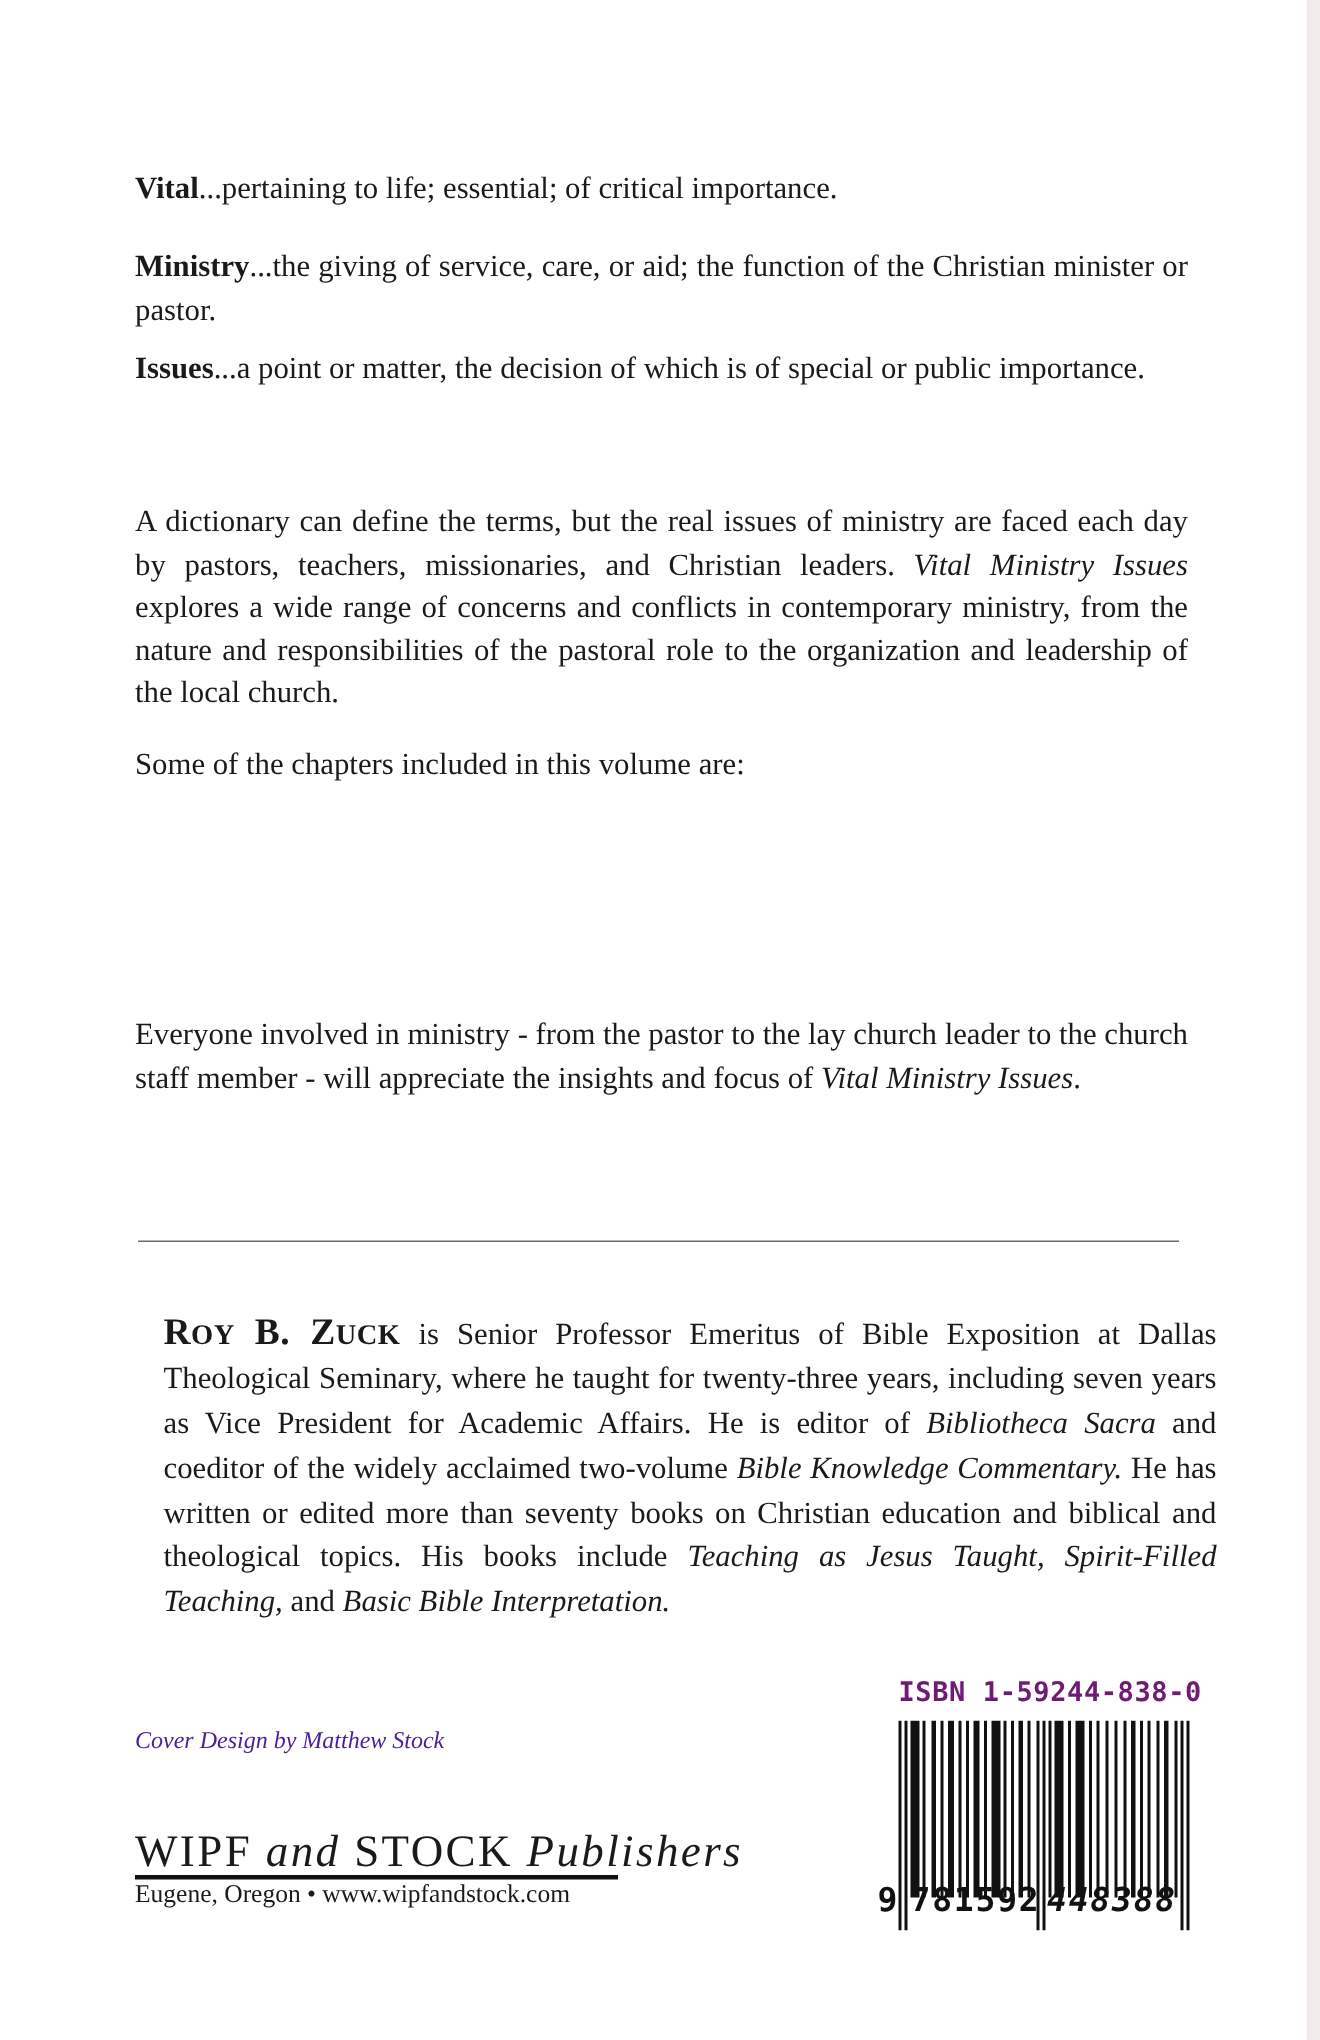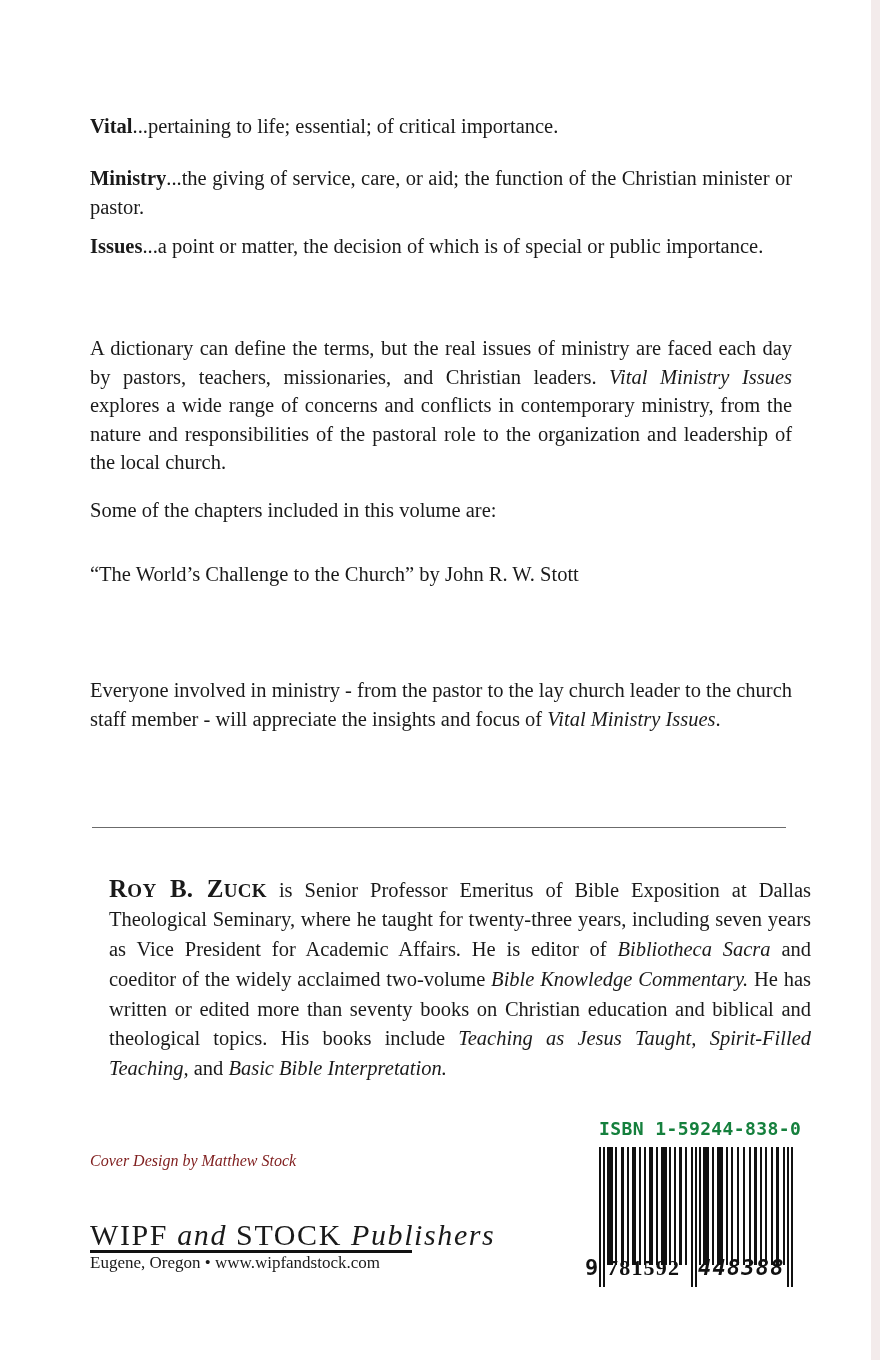--- a/index.html
+++ b/index.html
@@ -33,38 +33,38 @@
     border-top: 1.5px solid #6b6b6b;
   }
   #bio {
     position: absolute; left: 90px; top: 853px; width: 702px;
     font-size: 20.5px; line-height: 29.8px;
   }
   .author-name { font-weight: bold; font-size: 25px; letter-spacing: 0.3px; }
   .author-name .sc { font-size: 19px; }
   #cover-credit {
     position: absolute; left: 90px; top: 1152px;
-    font-style: italic; font-size: 16px; color: #7f1d1d;
+    font-style: italic; font-size: 16px; color: #4c1d95;
   }
   #publisher {
     position: absolute; left: 90px; top: 1222px; width: 322px;
   }
   .pub-name {
     font-size: 30px; letter-spacing: 1.6px; white-space: nowrap; line-height: 26px;
   }
   .pub-name .it { font-style: italic; }
   .pub-rule { height: 3px; background: #111; margin-top: 2px; }
   .pub-loc { font-size: 17px; white-space: nowrap; margin-top: 0; }
   #barcode-block {
     position: absolute; left: 585px; top: 1118px; width: 210px; height: 170px;
   }
   .isbn-label {
     position: absolute; left: 14px; top: 0; width: 196px;
     font-family: "DejaVu Sans Mono", "Liberation Mono", monospace;
-    font-weight: bold; font-size: 18px; letter-spacing: 0.4px; color: #15803d;
+    font-weight: bold; font-size: 18px; letter-spacing: 0.4px; color: #701a75;
     white-space: nowrap;
   }
   .bars {
     position: absolute; left: 12px; top: 29px; width: 198px; height: 120px;
   }
   .bars svg { display: block; }
   .digit-first, .digit-group {
     position: absolute;
     font-family: "DejaVu Sans Mono", "Liberation Mono", monospace;
     font-size: 22px; font-weight: bold; color: #111; white-space: nowrap;
@@ -80,21 +80,20 @@
 
   <p id="p-ministry" class="justify"><span class="term">Ministry</span><span>...the giving of service, care, or aid; the function of the Christian minister or pastor.</span></p>
 
   <p id="p-issues" class="justify"><span class="term">Issues</span><span>...a point or matter, the decision of which is of special or public importance.</span></p>
 
   <p id="p-dict" class="justify"><span>A dictionary can define the terms, but the real issues of ministry are faced each day by pastors, teachers, missionaries, and Christian leaders. </span><span class="it">Vital Ministry Issues</span><span> explores a wide range of concerns and conflicts in contemporary ministry, from the nature and responsibilities of the pastoral role to the organization and leadership of the local church.</span></p>
 
   <p id="p-some">Some of the chapters included in this volume are:</p>
 
   <ul id="chapters">
-    <li>“The World’s Challenge to the Church” by John R. W. Stott</li>
   </ul>
 
   <p id="p-everyone" class="justify"><span>Everyone involved in ministry - from the pastor to the lay church leader to the church staff member - will appreciate the insights and focus of </span><span class="it">Vital Ministry Issues</span><span>.</span></p>
 </div>
 
 <div class="divider"></div>
 
 <p id="bio" class="justify"><span class="author-name"><span>R</span><span class="sc">OY</span><span> B. </span><span>Z</span><span class="sc">UCK</span></span><span> is Senior Professor Emeritus of Bible Exposition at Dallas Theological Seminary, where he taught for twenty-three years, including seven years as Vice President for Academic Affairs. He is editor of </span><span class="it">Bibliotheca Sacra</span><span> and coeditor of the widely acclaimed two-volume </span><span class="it">Bible Knowledge Commentary.</span><span> He has written or edited more than seventy books on Christian education and biblical and theological topics. His books include </span><span class="it">Teaching as Jesus Taught, Spirit-Filled Teaching,</span><span> and </span><span class="it">Basic Bible Interpretation.</span></p>
 
 <div id="cover-credit">Cover Design by Matthew Stock</div>
@@ -147,15 +146,15 @@
         <rect x="174" y="0" width="2" height="118"></rect>
         <rect x="179" y="0" width="3" height="118"></rect>
         <rect x="186" y="0" width="2" height="118"></rect>
 
         <rect x="190" y="0" width="2" height="140"></rect>
         <rect x="194" y="0" width="2" height="140"></rect>
       </g>
     </svg>
   </div>
   <div class="digit-first" style="left:0px; top:137px;">9</div>
-  <div class="digit-group" style="left:22px; top:137px; letter-spacing:1.2px;font-family:Liberation Serif, serif;">781592</div>
+  <div class="digit-group" style="left:22px; top:137px; letter-spacing:1.2px;">781592</div>
   <div class="digit-group" style="left:113px; top:137px; letter-spacing:1.2px;font-style:italic;">448388</div>
 </div>
 
 </body></html>

